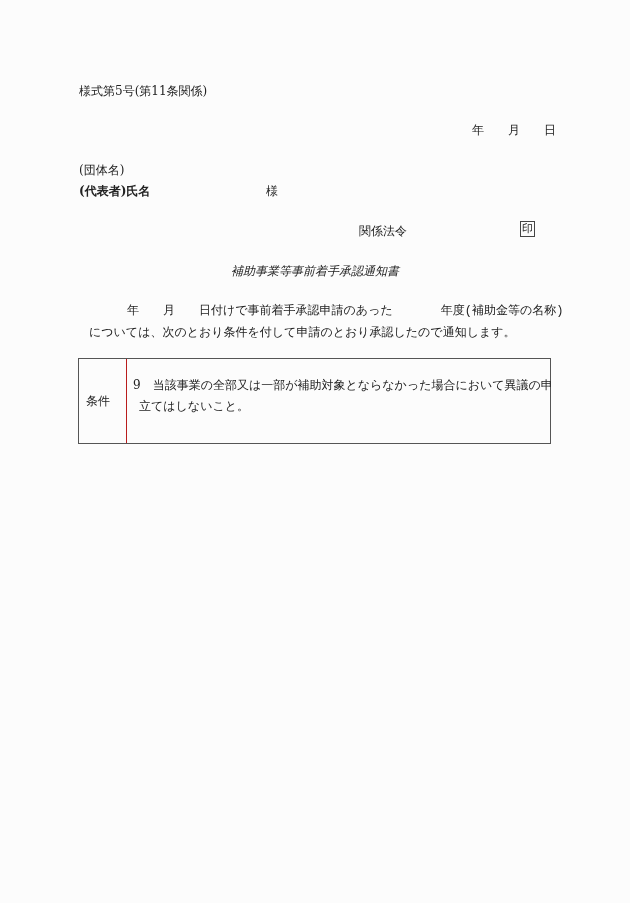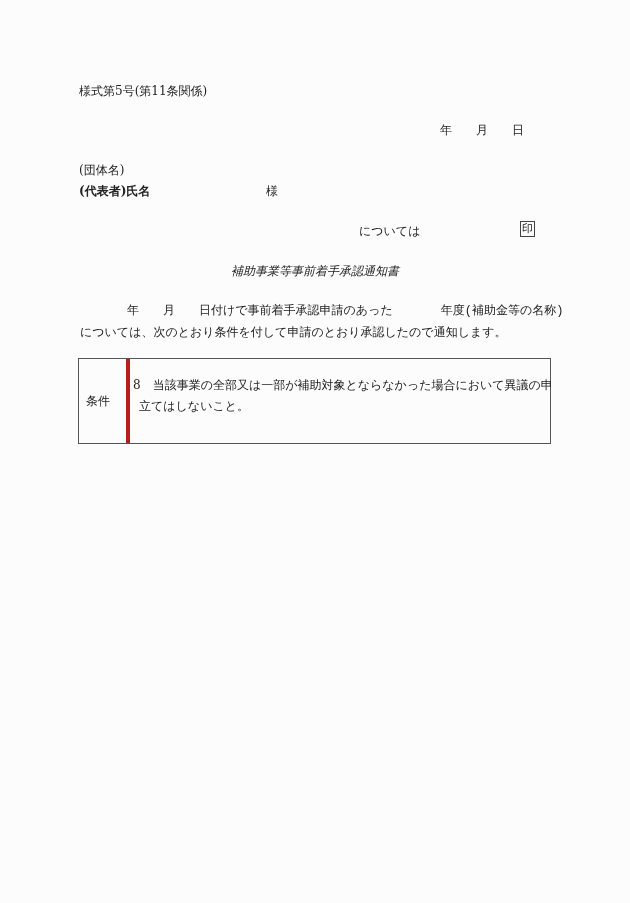--- a/index.html
+++ b/index.html
@@ -13,21 +13,21 @@
     position: relative;
     overflow: hidden;
     font-family: "DejaVu Serif", "Liberation Serif", serif;
     color: #222222;
     font-size: 12px;
   }
   .abs { position: absolute; white-space: pre; line-height: 16px; }
 
   #form-number { left: 79px; top: 83px; }
 
-  #date-line { left: 440px; top: 122px; }
+  #date-line { left: 472px; top: 122px; }
   #date-line span { display: inline-block; }
   .gap { display: inline-block; width: 24px; }
 
   #org-name { left: 79px; top: 162px; }
   #rep-name { left: 79px; top: 183px; font-weight: bold; }
   #rep-honorific { left: 266px; top: 183px; }
 
   #mayor { left: 359px; top: 223px; }
   #seal {
     left: 520px; top: 221px;
@@ -35,35 +35,35 @@
     border: 1px solid #444;
     font-size: 11px;
     line-height: 14px;
     text-align: center;
     padding: 0;
   }
 
   #doc-title { left: 231px; top: 263px; font-style: italic; }
 
   #para-line1 { left: 79px; top: 303px; font-family: Liberation Mono, monospace; }
-  #para-line2 { left: 80px; top: 324px; }
+  #para-line2 { left: 89px; top: 324px; }
 
   #conditions-table {
     position: absolute;
     left: 78px; top: 358px;
     width: 473px; height: 86px;
     border: 1px solid #555;
     box-sizing: border-box;
     border-collapse: collapse;
   }
   #cond-label-cell {
     position: absolute;
     left: 0; top: 0;
     width: 47px; height: 84px;
-    border-right: 4px solid #b91c1c;
+    border-right: 1px solid #b91c1c;
   }
   #cond-label {
     position: absolute;
     left: 7px; top: 34px;
     line-height: 16px;
   }
   #cond-body {
     position: absolute;
     left: 48px; top: 0;
     right: 0; height: 84px;
@@ -81,29 +81,29 @@
 <body>
 
 <div id="form-number" class="abs">様式第5号(第11条関係)</div>
 
 <div id="date-line" class="abs"><span>年</span><span class="gap"></span><span>月</span><span class="gap"></span><span>日</span></div>
 
 <div id="org-name" class="abs">(団体名)</div>
 <div id="rep-name" class="abs">(代表者)氏名</div>
 <div id="rep-honorific" class="abs">様</div>
 
-<div id="mayor" class="abs">については</div>
+<div id="mayor" class="abs">関係法令</div>
 <div id="seal" class="abs">印</div>
 
 <div id="doc-title" class="abs">補助事業等事前着手承認通知書</div>
 
 <div id="para-line1" class="abs">　　　　年　　月　　日付けで事前着手承認申請のあった　　　　年度(補助金等の名称)</div>
 <div id="para-line2" class="abs">については、次のとおり条件を付して申請のとおり承認したので通知します。</div>
 
 <div id="conditions-table">
   <div id="cond-label-cell">
     <span id="cond-label">条件</span>
   </div>
   <div id="cond-body">
-    <div id="cond-1a" class="cond-line">8　当該事業の全部又は一部が補助対象とならなかった場合において異議の申</div>
+    <div id="cond-1a" class="cond-line">9　当該事業の全部又は一部が補助対象とならなかった場合において異議の申</div>
     <div id="cond-1b" class="cond-line">立てはしないこと。</div>
   </div>
 </div>
 
 </body></html>

